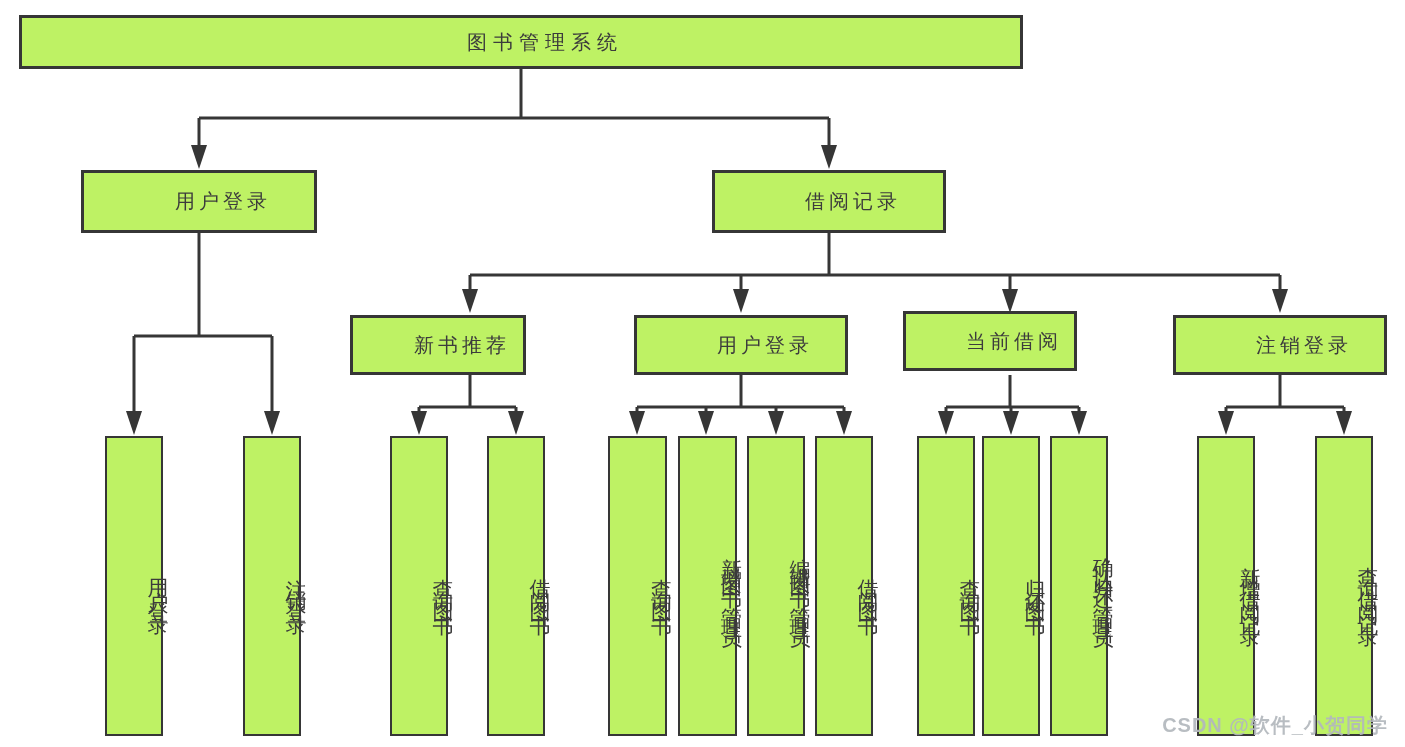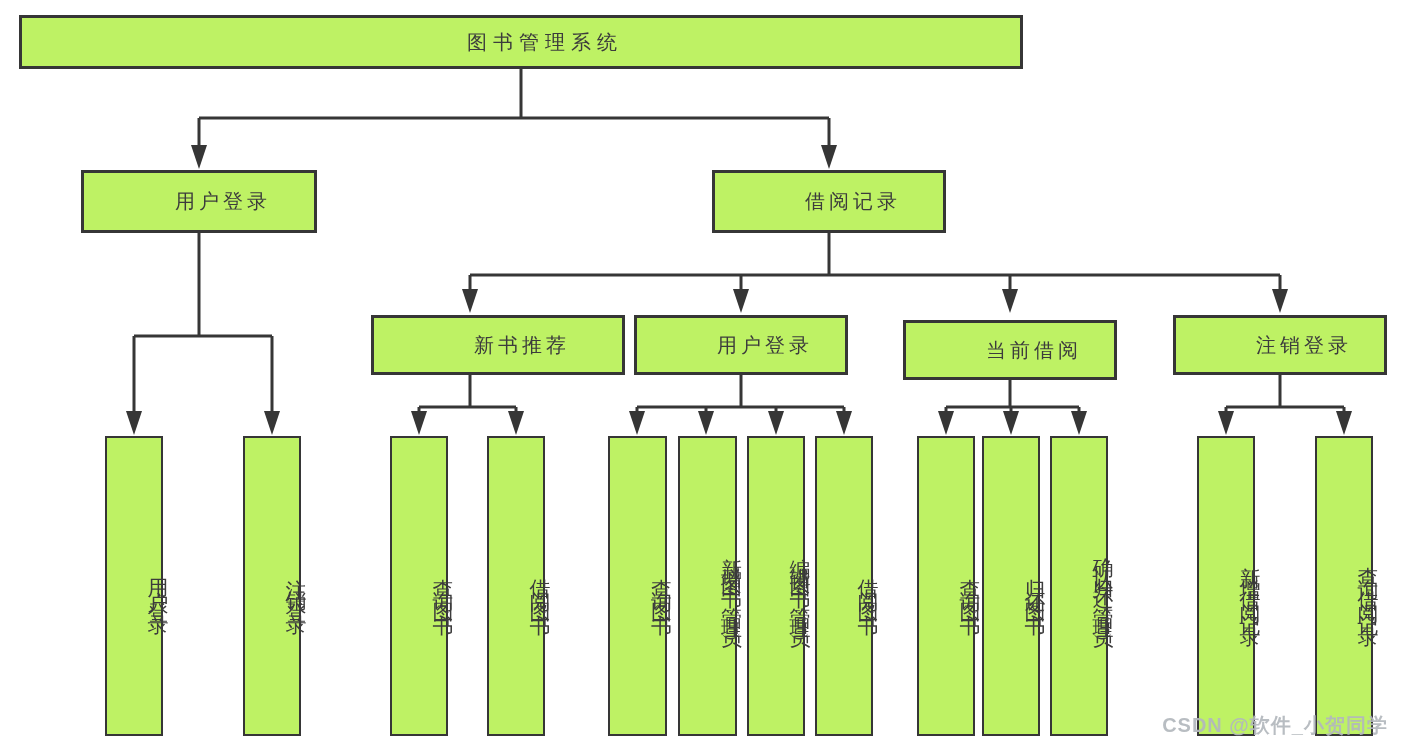--- a/index.html
+++ b/index.html
@@ -82,23 +82,23 @@
         <polygon points="1218,411 1234,411 1226,435"></polygon>
         <polygon points="1336,411 1352,411 1344,435"></polygon>
       </g>
   </svg>
 
   <div class="node root" style="left:19px;top:15px;width:1004px;height:54px">图书管理系统</div>
 
   <div class="node" style="left:81px;top:170px;width:236px;height:63px">用户登录</div>
   <div class="node" style="left:712px;top:170px;width:234px;height:63px">借阅记录</div>
 
-  <div class="node" style="left:371px;top:315px;width:254px;height:60px">新书推荐</div>
+  <div class="node" style="left:350px;top:315px;width:176px;height:60px">新书推荐</div>
   <div class="node" style="left:634px;top:315px;width:214px;height:60px">用户登录</div>
-  <div class="node" style="left:903px;top:320px;width:214px;height:60px">当前借阅</div>
+  <div class="node" style="left:903px;top:311px;width:174px;height:60px">当前借阅</div>
   <div class="node" style="left:1173px;top:315px;width:214px;height:60px">注销登录</div>
 
   <div class="node v" style="left:105px;top:436px;width:58px;height:300px">用户登录</div>
   <div class="node v" style="left:243px;top:436px;width:58px;height:300px">注销登录</div>
 
   <div class="node v" style="left:390px;top:436px;width:58px;height:300px">查询图书</div>
   <div class="node v" style="left:487px;top:436px;width:58px;height:300px">借阅图书</div>
 
   <div class="node v" style="left:608px;top:436px;width:59px;height:300px">查询图书</div>
   <div class="node v long" style="left:678px;top:436px;width:59px;height:300px">新增图书（管理员）</div>

